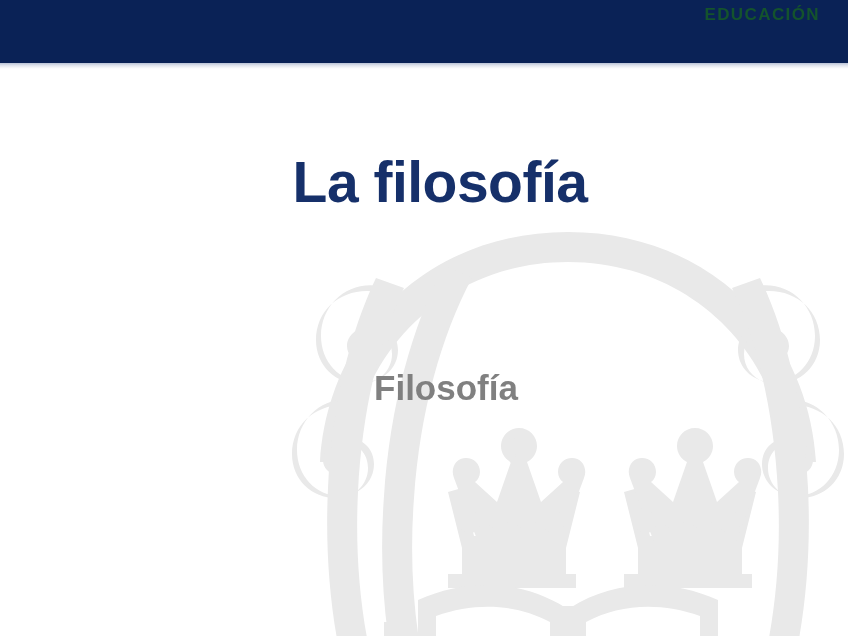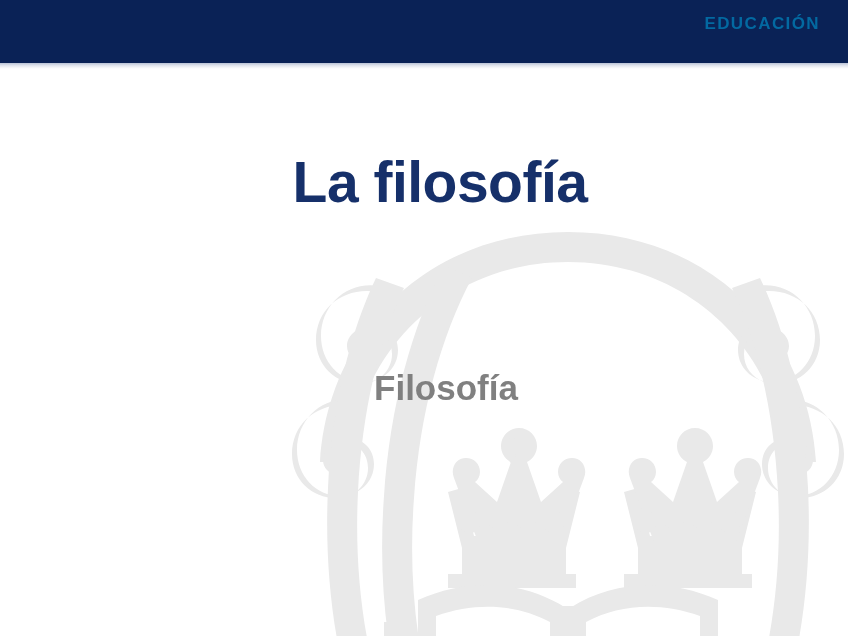--- a/index.html
+++ b/index.html
@@ -69,26 +69,26 @@
     display: block;
     font-family: "Liberation Serif", serif;
     font-size: 31px;
     line-height: 31px;
     color: #ffffff;
     letter-spacing: 0.3px;
     white-space: nowrap;
   }
   #brand-educacion {
     display: block;
-    margin-top: 12px;
+    margin-top: 3px;
     font-family: "Liberation Sans", sans-serif;
     font-size: 17px;
     line-height: 19px;
     font-weight: bold;
-    color: #0369a1;
+    color: #14532d;
     letter-spacing: 1.4px;
     white-space: nowrap;
   }
 
   
   #content {
     position: absolute;
     left: 0;
     top: 0;
     width: 848px;

